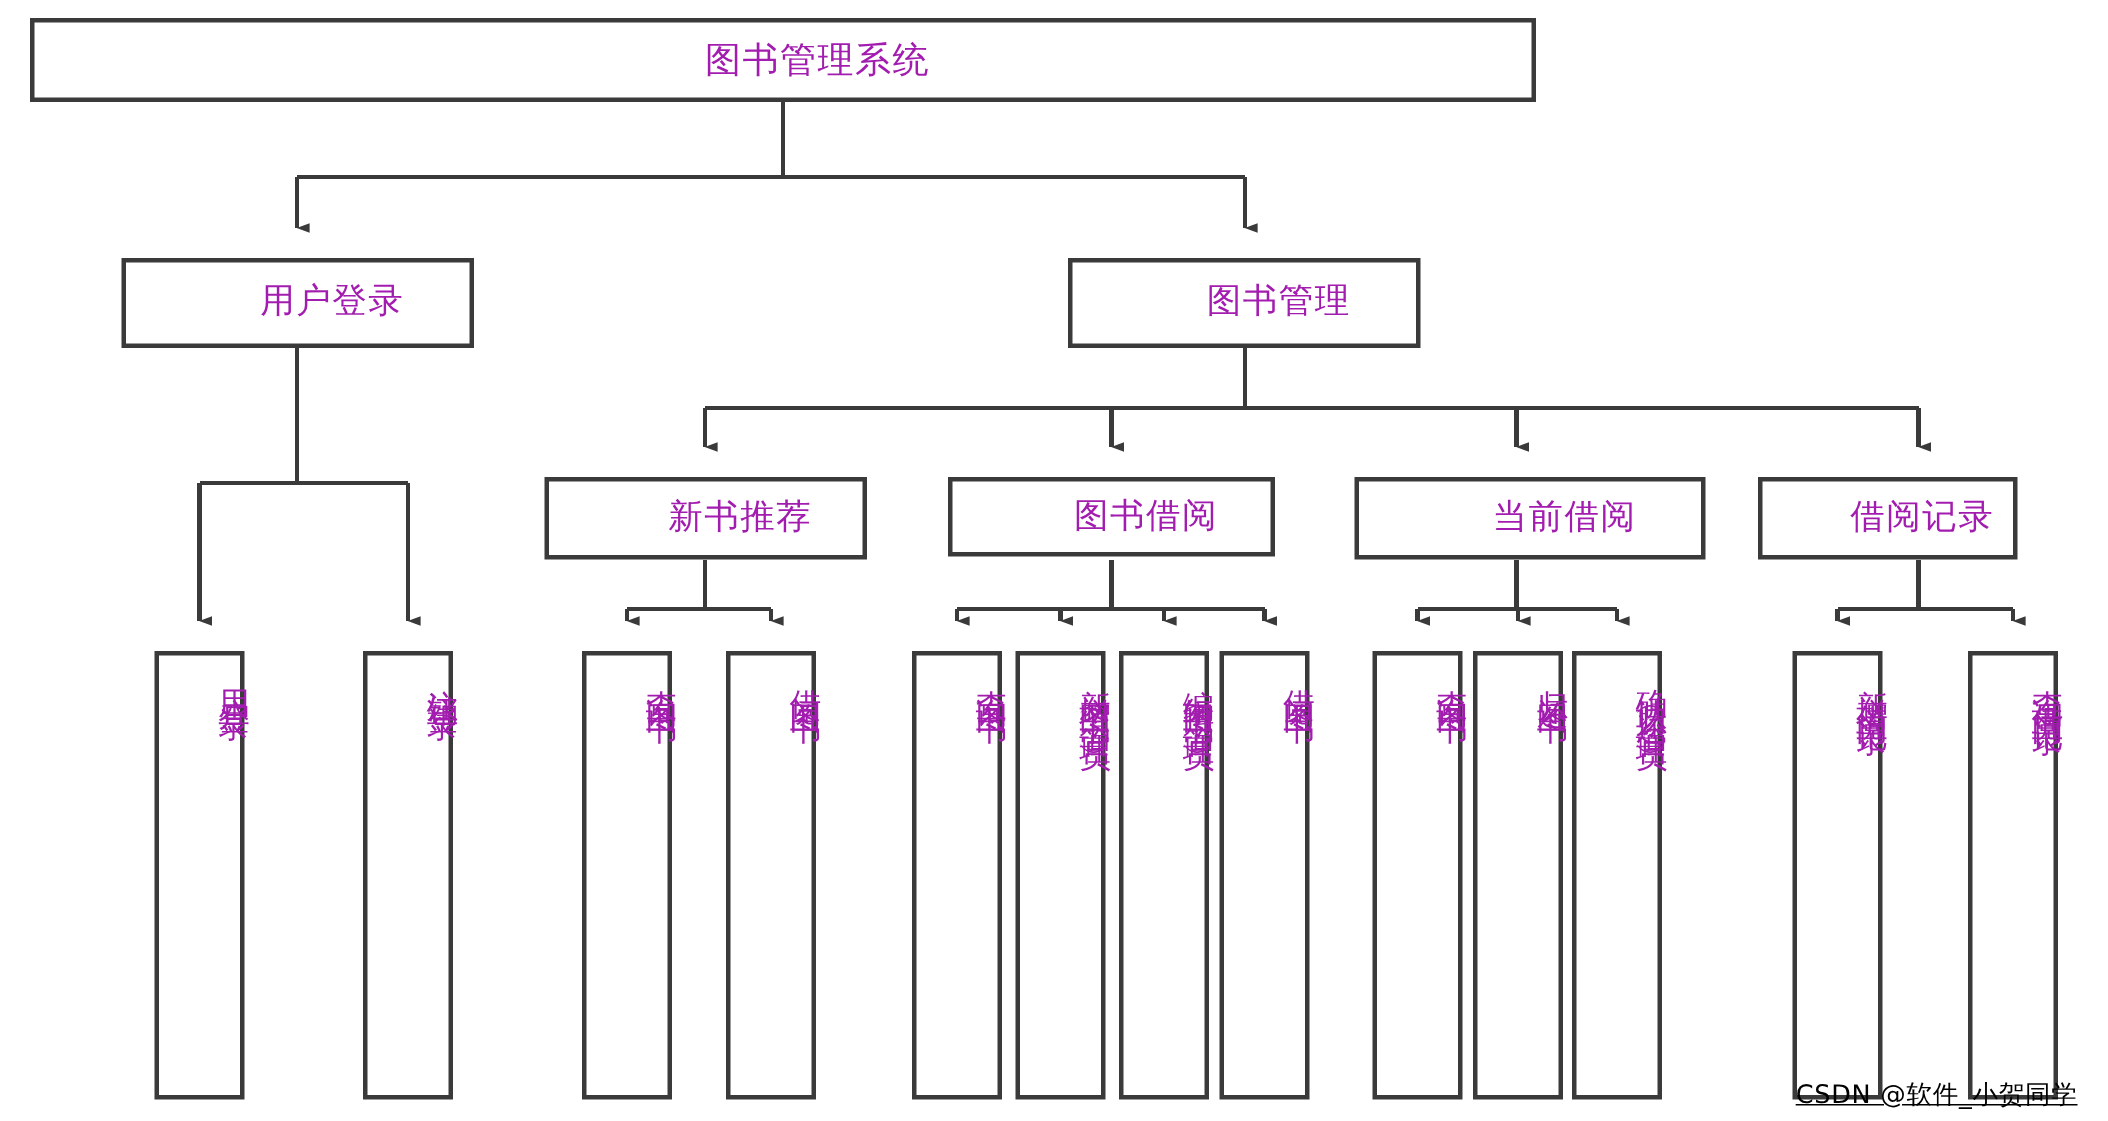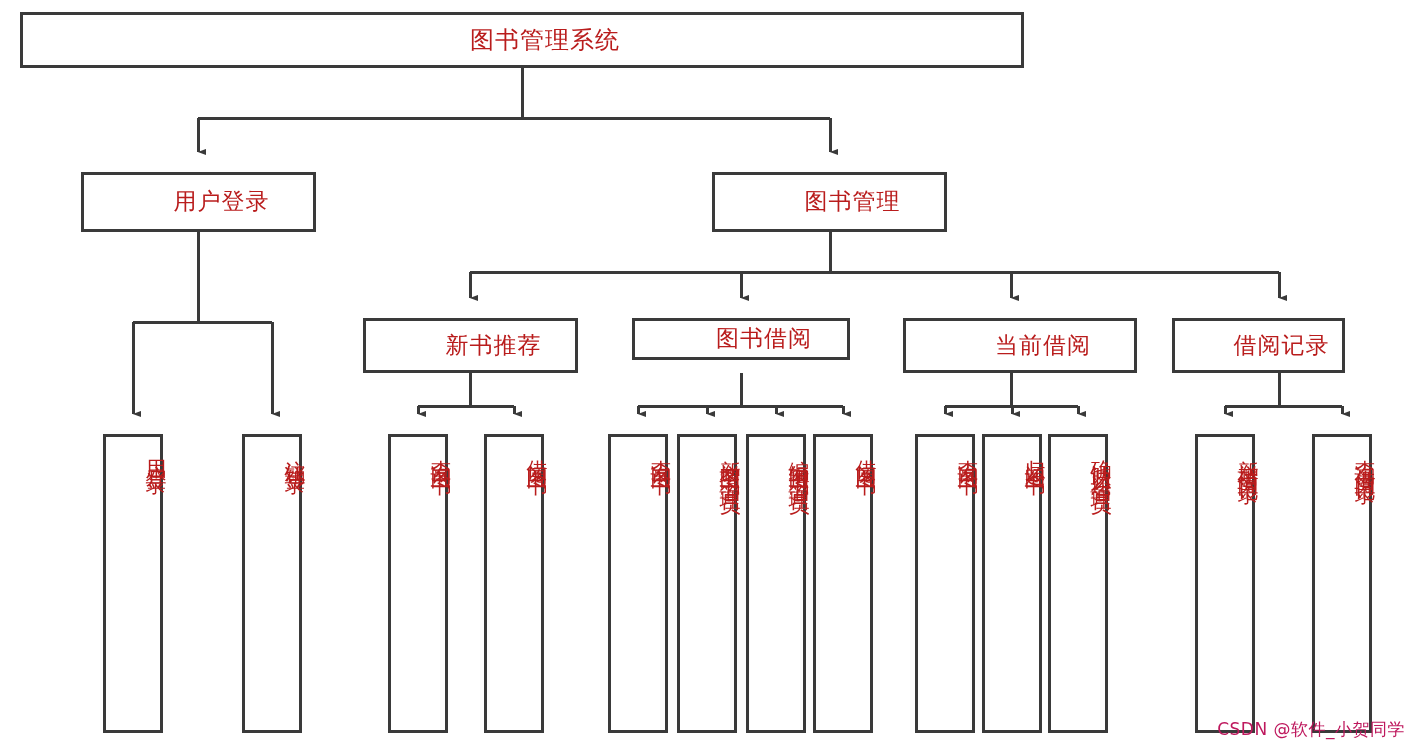--- a/index.html
+++ b/index.html
@@ -27,21 +27,21 @@
     pointer-events: none;
   }
   .node {
     position: absolute;
     box-sizing: border-box;
     background: #ffffff;
     border: 3px solid #3a3a3a;
     display: flex;
     align-items: center;
     justify-content: center;
-    color: #b91c1c;
+    color: #a21caf;
     padding-left: 46px;
   }
   .node.h {
     
     font-size: 23px;
     letter-spacing: 1px;
     line-height: 1.2;
   }
   .node.root {
     font-size: 24px;
@@ -56,26 +56,27 @@
   .vtext {
     writing-mode: vertical-rl;
     text-orientation: upright;
     letter-spacing: 5px;
     line-height: 1.05;
     white-space: nowrap;
     display: block;
   }
   #watermark {
     position: absolute;
-    right: 0;
+    right: 20px;
     bottom: 6px;
     font-size: 17px;
-    color: #be185d;
+    color: #000000;
     white-space: nowrap;
     letter-spacing: 0.5px;
+    text-decoration: underline;
   }
 </style>
 </head>
 <body>
 
 <div id="diagram-root">
 
   <svg id="edges-layer" viewBox="0 0 1405 747" width="1405" height="747" xmlns="http://www.w3.org/2000/svg">
     <defs>
       <marker id="arrowhead" markerWidth="7" markerHeight="9" refX="3.2" refY="8.4" orient="auto-start-reverse" markerUnits="userSpaceOnUse">
@@ -134,21 +135,21 @@
   <div class="node h" style="left:81px; top:172px; width:235px; height:60px;">
     <span>用户登录</span>
   </div>
   <div class="node h" style="left:363px; top:318px; width:215px; height:55px;">
     <span>新书推荐</span>
   </div>
 
   <div class="node h" style="left:712px; top:172px; width:235px; height:60px;">
     <span>图书管理</span>
   </div>
-  <div class="node h" style="left:632px; top:318px; width:218px; height:42px;">
+  <div class="node h" style="left:632px; top:318px; width:218px; height:53px;">
     <span>图书借阅</span>
   </div>
   <div class="node h" style="left:903px; top:318px; width:234px; height:55px;">
     <span>当前借阅</span>
   </div>
   <div class="node h" style="left:1172px; top:318px; width:173px; height:55px;">
     <span>借阅记录</span>
   </div>
 
   <div class="node v" style="left:103px; top:434px; width:60px; height:299px;">

